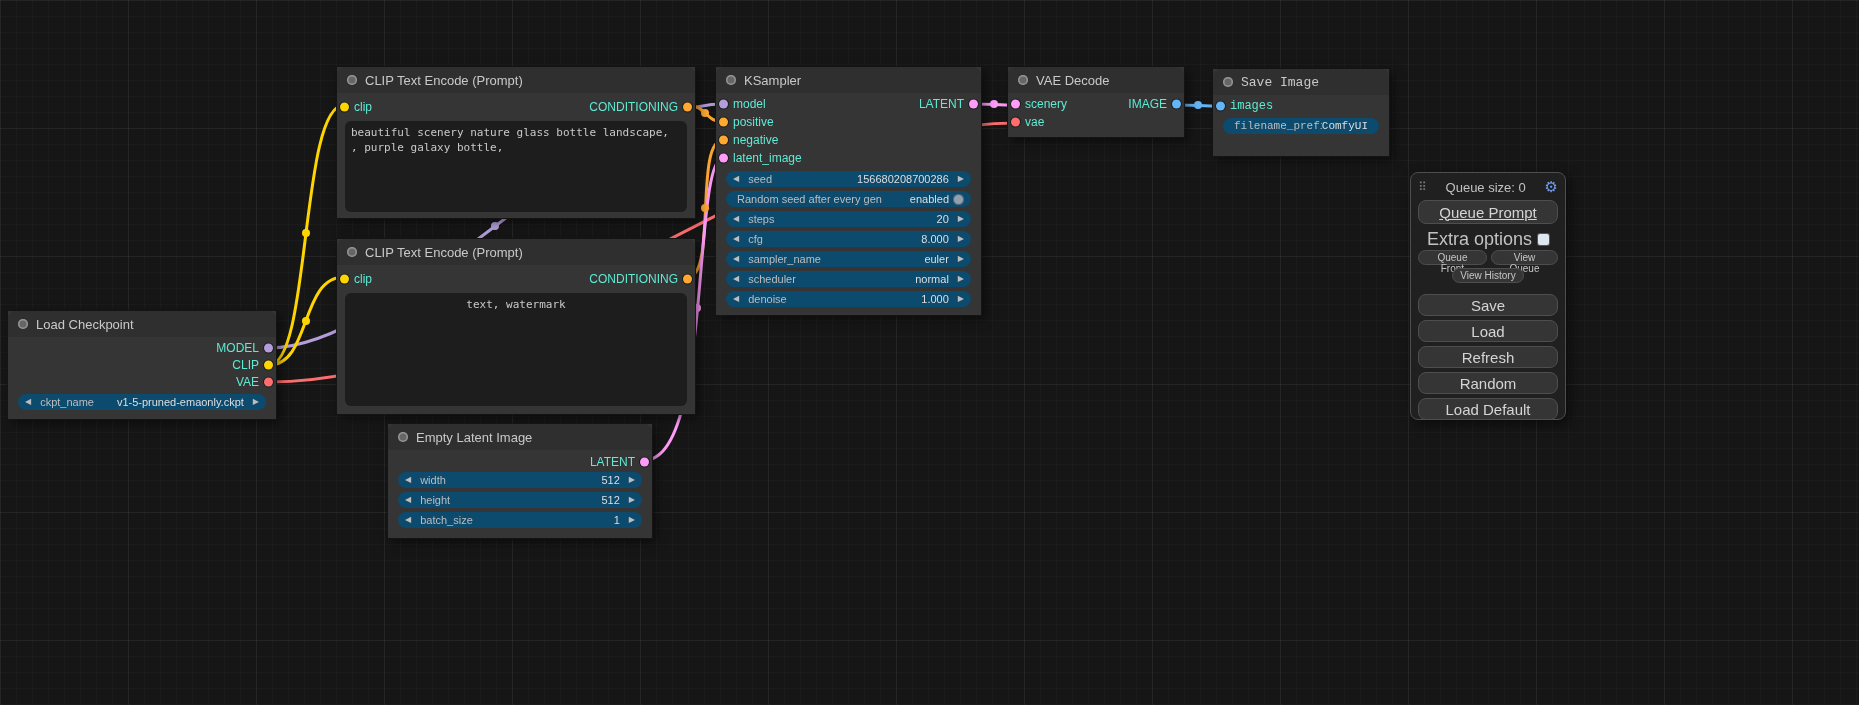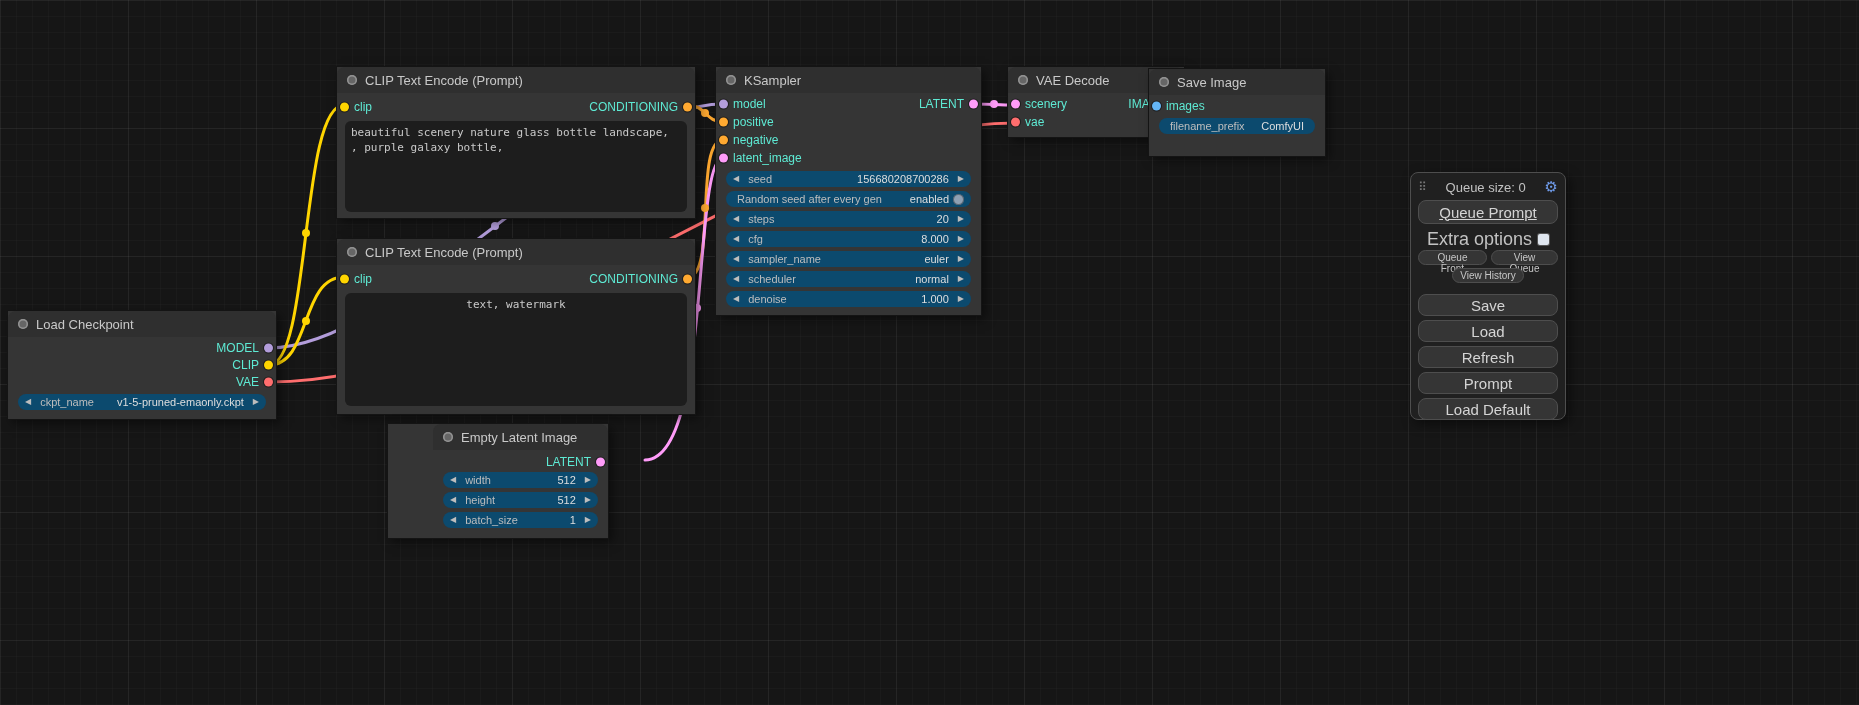--- a/index.html
+++ b/index.html
@@ -229,21 +229,21 @@
       <div class="row h24 between">
         <span class="dot in" style="background: rgb(255, 213, 0);"></span>
         <span>clip</span>
         <span>CONDITIONING</span>
         <span class="dot out" style="background: rgb(255, 169, 49);"></span>
       </div>
       <textarea class="prompt" style="height: 113px; text-align: center;" spellcheck="false">text, watermark</textarea>
     </div>
   </div>
 
-  <div class="node" style="left:388px; top:424px; width:220px; height:114px;padding-left:45px;">
+  <div class="node" style="left:388px; top:424px; width:264px; height:114px;">
     <div class="node-title">
       <span class="tdot"></span>
       <span>Empty Latent Image</span>
     </div>
     <div class="body">
       <div class="row h20 right">
         <span>LATENT</span>
         <span class="dot out" style="background: rgb(255, 156, 249);"></span>
       </div>
       <div class="widget">
@@ -348,21 +348,21 @@
         <span>IMAGE</span>
         <span class="dot out" style="background: rgb(100, 181, 246);"></span>
       </div>
       <div class="row">
         <span class="dot in" style="background: rgb(255, 110, 110);"></span>
         <span>vae</span>
       </div>
     </div>
   </div>
 
-  <div class="node" style="left:1149px; top:69px; width:176px; height:87px;">
+  <div class="node" style="left:1213px; top:69px; width:176px; height:87px;font-family:Liberation Mono, monospace;">
     <div class="node-title">
       <span class="tdot"></span>
       <span>Save Image</span>
     </div>
     <div class="body">
       <div class="row">
         <span class="dot in" style="background: rgb(100, 181, 246);"></span>
         <span>images</span>
       </div>
       <div class="widget noarrow" style="margin-top:3px;">
@@ -387,17 +387,17 @@
       <button class="qp-small">Queue Front</button>
       <button class="qp-small">View Queue</button>
     </div>
     <div class="small-row">
       <button class="qp-small">View History</button>
     </div>
     <div class="spacer8"></div>
     <button class="qp-btn qp-med">Save</button>
     <button class="qp-btn qp-med">Load</button>
     <button class="qp-btn qp-med">Refresh</button>
-    <button class="qp-btn qp-med">Prompt</button>
+    <button class="qp-btn qp-med">Random</button>
     <button class="qp-btn qp-med">Load Default</button>
   </div>
 
 </div>
 
 </body></html>

